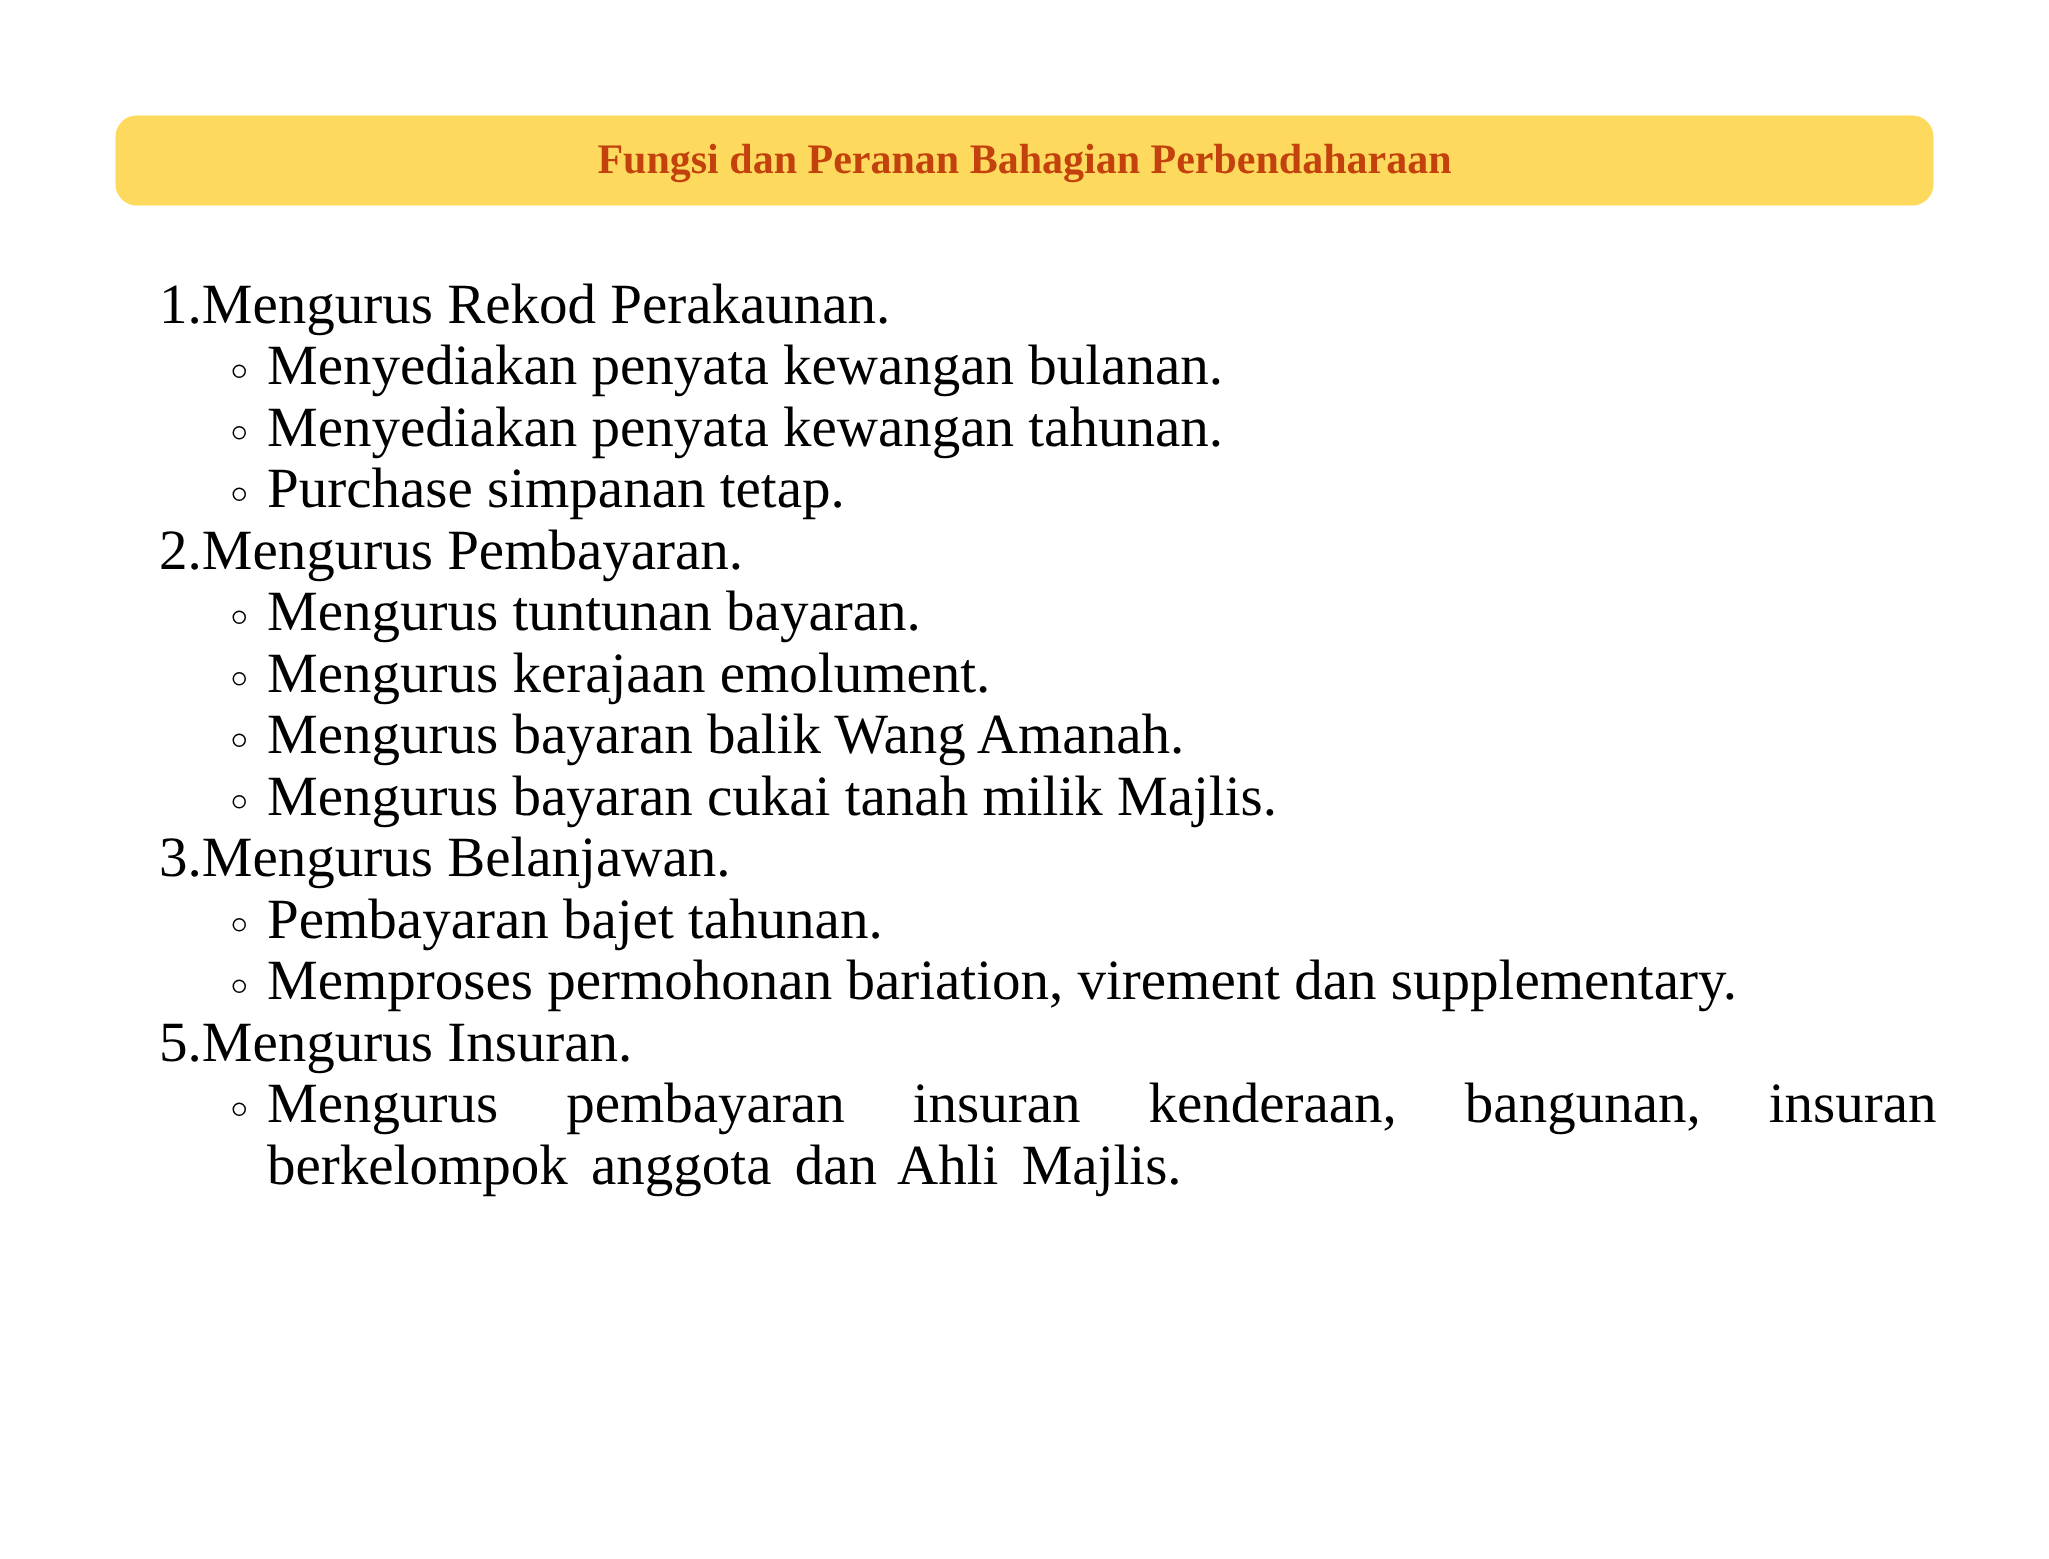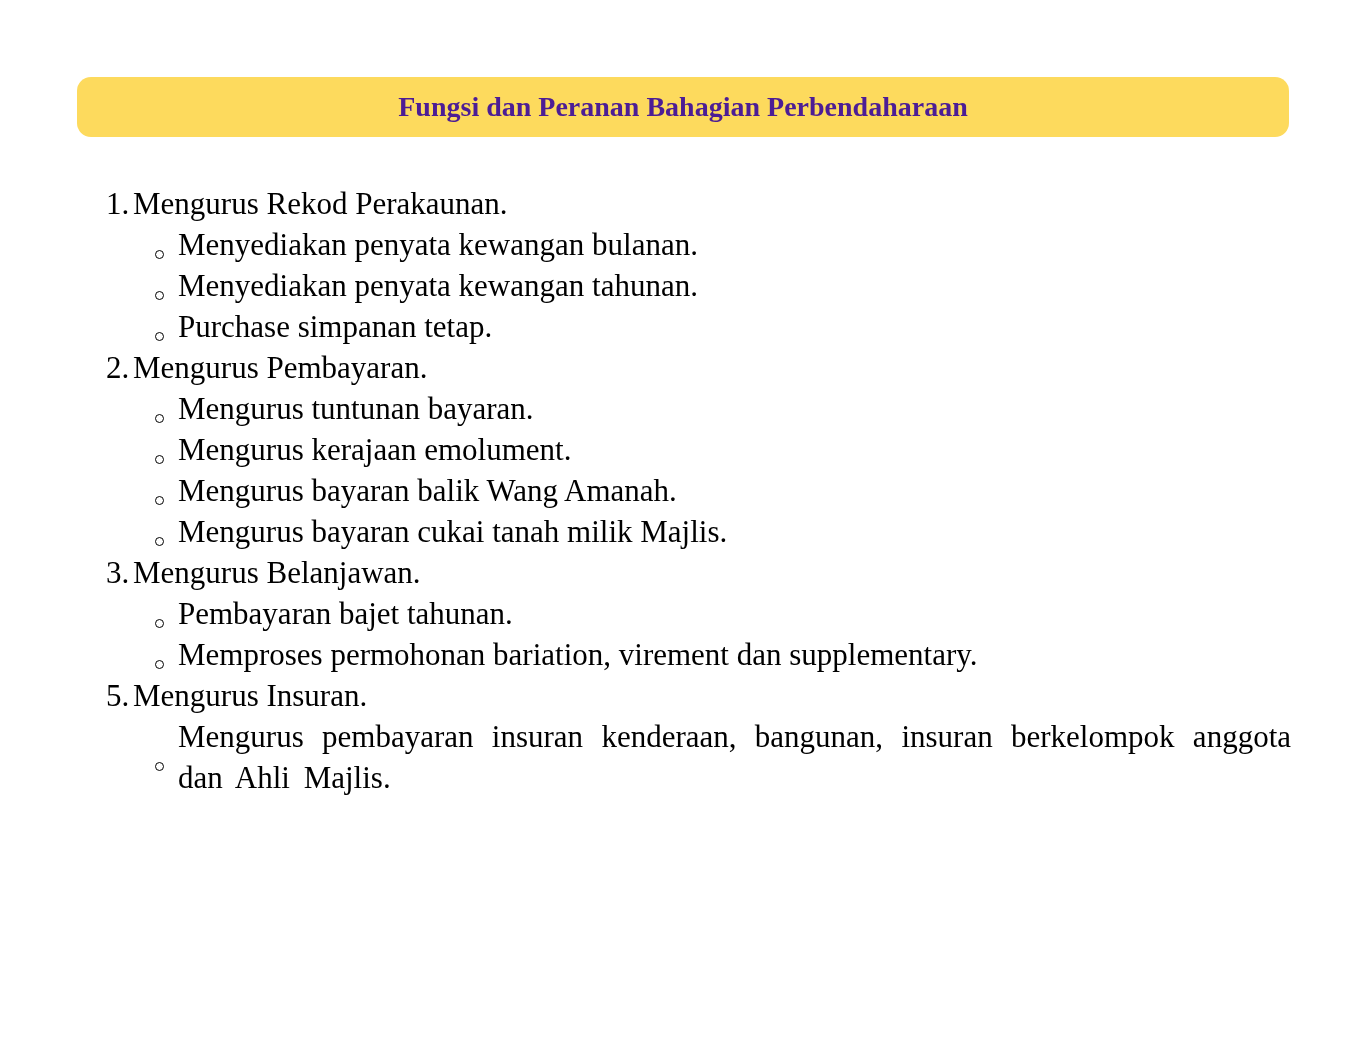--- a/index.html
+++ b/index.html
@@ -28,29 +28,29 @@
     margin: 0;
     font-size: 28px;
     font-weight: bold;
     line-height: 1;
   }
   .content {
     position: absolute;
     left: 0;
     top: 183px;
     width: 1366px;
-    font-size: 31px;
+    font-size: 38px;
     line-height: 41px;
   }
   .item-head { padding-left: 106px; }
   .num {
     display: inline-block;
     min-width: 27px;
   }
-  .sub { display: flex; align-items: center; }
+  .sub { display: flex; align-items: flex-start; }
   .bullet {
     flex: none;
     box-sizing: border-box;
     width: 9px;
     height: 9px;
     border: 1.5px solid #000;
     border-radius: 50%;
     margin-left: 155px;
     margin-top: 19px;
   }
@@ -58,21 +58,21 @@
     margin-left: 14px;
     width: 1113px;
     text-align: justify;
   }
   .sub-text.long { word-spacing: 6px; }
 </style>
 </head>
 <body>
 
 <div class="page">
-  <div class="banner" style="background: rgb(253, 218, 93); color: #4c1d95;">
+  <div class="banner" style="background: rgb(253, 218, 93); color: #c2410c;">
     <h1>Fungsi dan Peranan Bahagian Perbendaharaan</h1>
   </div>
   <div class="content" id="list-root">
       <div class="item">
         <div class="item-head"><span class="num">1.</span><span class="label">Mengurus Rekod Perakaunan.</span></div>
         <div class="subs">
           <div class="sub">
             <span class="bullet"></span>
             <span class="sub-text">Menyediakan penyata kewangan bulanan.</span>
           </div>

